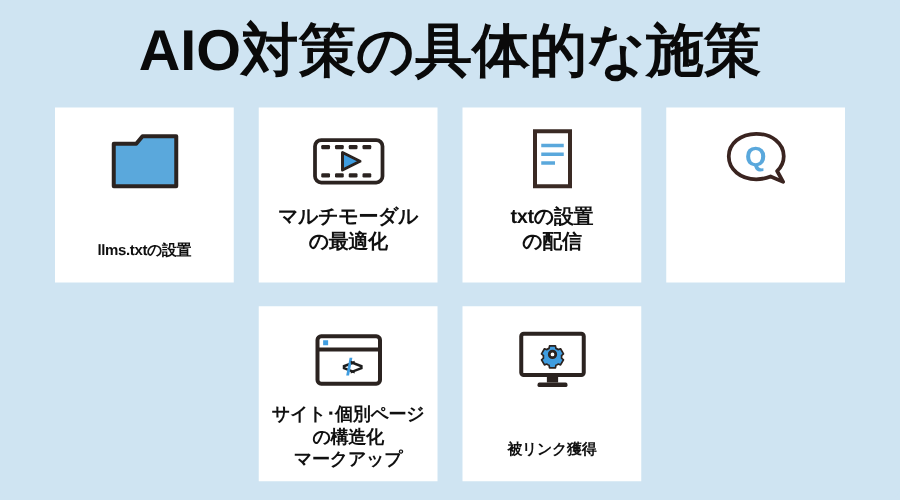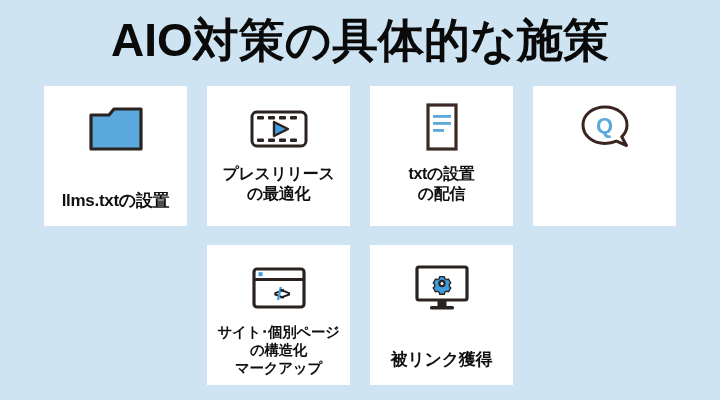--- a/index.html
+++ b/index.html
@@ -86,21 +86,21 @@
     color: #101010;
     letter-spacing: -0.3px;
     padding: 0 3px;
     white-space: pre-line;
   }
   .card-label.small {
     font-size: 14.5px;
     line-height: 18px;
   }
   .card-label.wide {
-    font-size: 17px;
+    font-size: 12px;
     line-height: 21px;
     margin-top: 32px;
   }
 </style>
 </head>
 <body>
 
 <div class="slide">
 
   <div class="title">AIO対策の具体的な施策</div>
@@ -126,21 +126,21 @@
             <rect x="31" y="11" width="7" height="3.4" rx="1"></rect>
             <rect x="42" y="11" width="7" height="3.4" rx="1"></rect>
             <rect x="9" y="33.6" width="7" height="3.4" rx="1"></rect>
             <rect x="20" y="33.6" width="7" height="3.4" rx="1"></rect>
             <rect x="31" y="33.6" width="7" height="3.4" rx="1"></rect>
             <rect x="42" y="33.6" width="7" height="3.4" rx="1"></rect>
           </g>
           <path d="M26 17 L40 24 L26 31 Z" fill="#3f9de0" stroke="#2b2320" stroke-width="2.4" stroke-linejoin="round"></path>
         </svg>
       </div>
-      <div class="card-label">プレスリリース
+      <div class="card-label">マルチモーダル
 の最適化</div>
     </div>
 
     <div class="card">
       <div class="icon-box">
         <svg width="46" height="54" viewBox="0 0 46 54">
           <rect x="9" y="3" width="28" height="44" fill="#ffffff" stroke="#3a2a24" stroke-width="3.2"></rect>
           <g fill="#5aa8dc">
             <rect x="14" y="13" width="18" height="2.8"></rect>
             <rect x="14" y="20" width="18" height="2.8"></rect>

